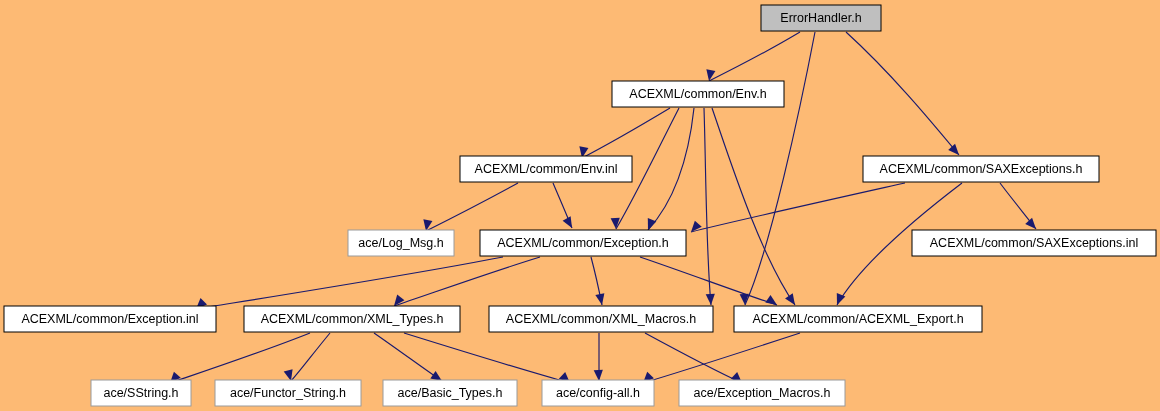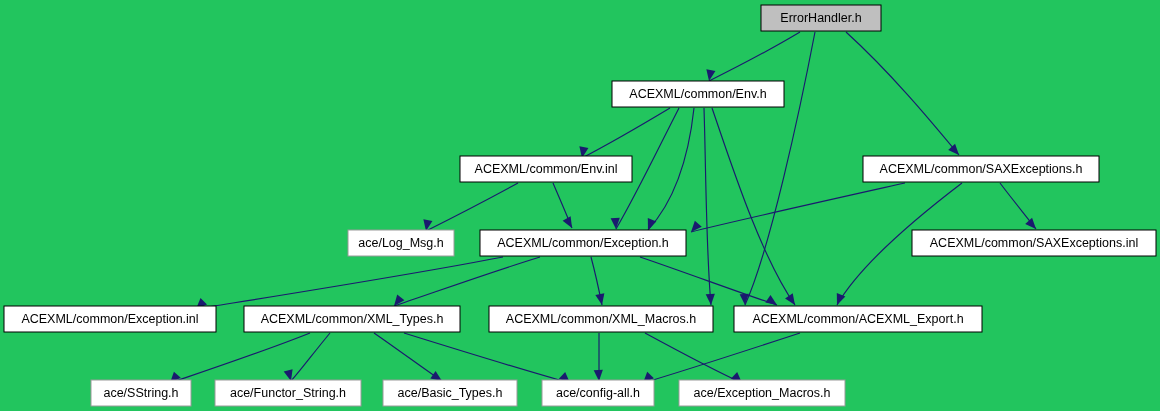--- a/index.html
+++ b/index.html
@@ -4,21 +4,21 @@
 <style>
   html, body {
     margin: 0;
     padding: 0;
     background: #ffffff;
   }
   #graph-root {
     position: relative;
     width: 1160px;
     height: 411px;
-    background: #22c55e;
+    background: #fdba74;
     font-family: "Liberation Sans", sans-serif;
     overflow: hidden;
   }
   svg#graph-canvas {
     position: absolute;
     left: 0;
     top: 0;
     width: 1160px;
     height: 411px;
   }

